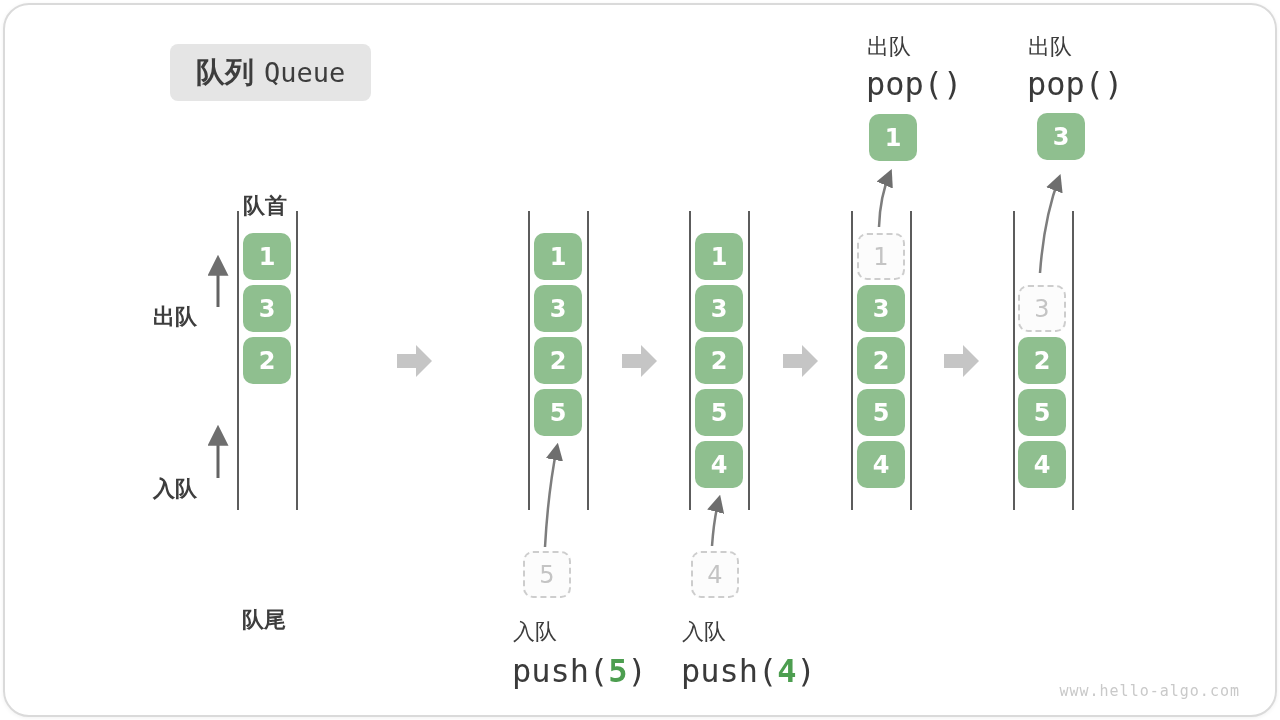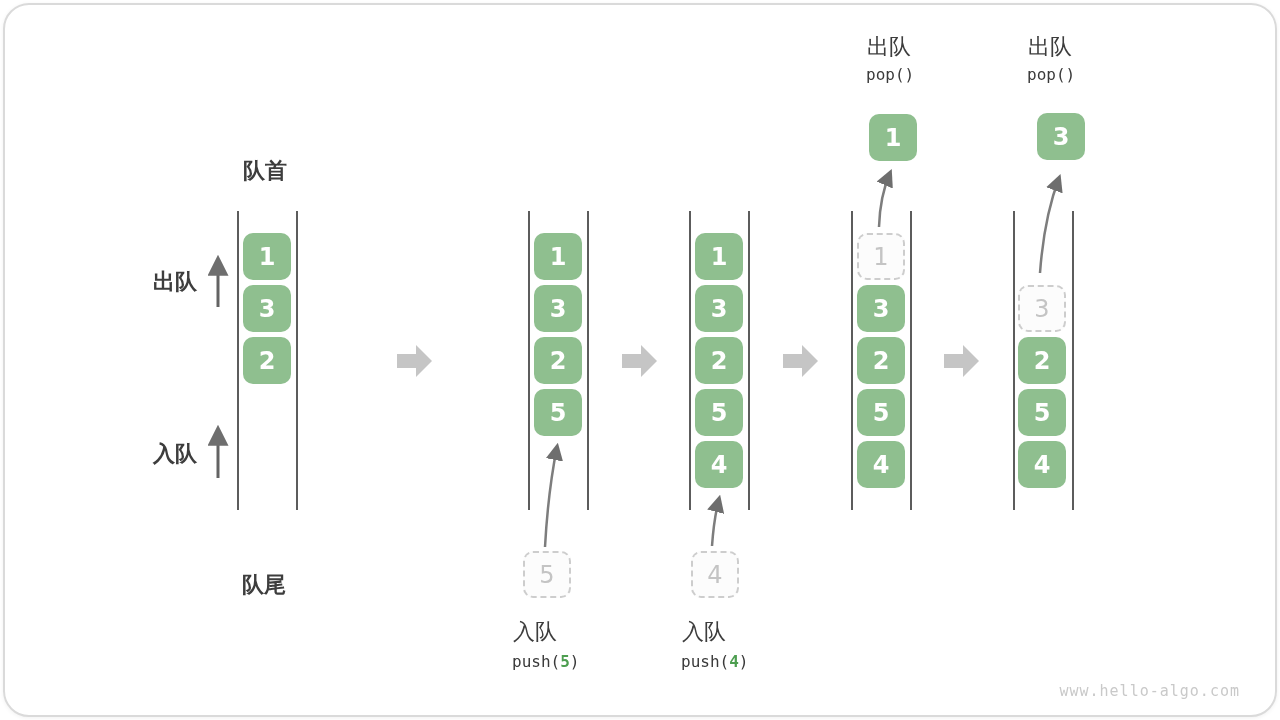--- a/index.html
+++ b/index.html
@@ -4,41 +4,44 @@
 <style>
   html,body{margin:0;padding:0;background:#ffffff;}
   #canvas{position:relative;width:1280px;height:720px;background:#ffffff;overflow:hidden;
           font-family:"Liberation Sans","DejaVu Sans",sans-serif;color:#3d3d3d;}
   .frame{position:absolute;left:3px;top:3px;right:3px;bottom:3px;border:2px solid #dadada;
          border-radius:26px;box-shadow:0 1px 4px rgba(0,0,0,0.06);pointer-events:none;}
   .badge{position:absolute;left:170px;top:44px;height:57px;line-height:57px;padding:0 26px;
          background:#e5e5e5;border-radius:8px;font-size:29px;white-space:nowrap;}
   .badge .zh{font-weight:bold;}
   .badge .en{font-family:"DejaVu Sans Mono","Liberation Mono",monospace;font-size:27px;margin-left:10px;}
-  .lbl{position:absolute;font-size:22px;font-weight:bold;white-space:nowrap;}
+  .lbl{position:absolute;font-size:22px;font-weight:bold;white-space:nowrap;margin-top:35px;}
   .oplbl{position:absolute;font-size:22px;font-weight:500;white-space:nowrap;color:#3d3d3d;}
   .code{position:absolute;font-family:"DejaVu Sans Mono","Liberation Mono",monospace;
-        font-size:16px;white-space:nowrap;color:#3a3a3a;}
+        font-size:32px;white-space:nowrap;color:#3a3a3a;}
   .code .arg{color:#4d9e50;font-weight:bold;}
   .wall{position:absolute;width:2px;top:211px;height:299px;background:#5c5c5c;}
   .qbox{position:absolute;width:48px;height:47px;border-radius:10px;background:#8fbf8f;
         color:#ffffff;font-size:24px;font-weight:600;display:flex;align-items:center;
         justify-content:center;font-family:"DejaVu Sans","Liberation Sans",sans-serif;}
   .ghost{background:#fcfcfc;border:2px dashed #cdcdcd;color:#c4c4c4;width:44px;height:43px;font-weight:500;}
   .blockarrow{position:absolute;width:36px;height:34px;}
   .overlay{position:absolute;left:0;top:0;width:1280px;height:720px;pointer-events:none;}
   .watermark{position:absolute;right:40px;bottom:20px;font-family:"DejaVu Sans Mono","Liberation Mono",monospace;
              font-size:15px;color:#c9c9c9;letter-spacing:1px;}
 </style>
 </head>
 <body>
 
 <div id="canvas">
   <div class="frame"></div>
 
+  <div class="badge">
+    <span class="zh">队列</span><span class="en">Queue</span>
+  </div>
 
   <div class="lbl" style="left:243px;top:156px;">队首</div>
   <div class="lbl" style="left:242px;top:570px;">队尾</div>
   <div class="lbl" style="left:153px;top:267px;">出队</div>
   <div class="lbl" style="left:153px;top:439px;">入队</div>
 
   <div class="wall" style="left:237px;"></div>
   <div class="wall" style="left:296px;"></div>
   <div class="qbox" style="left:243px;top:233px;">1</div>
   <div class="qbox" style="left:243px;top:285px;">3</div>

